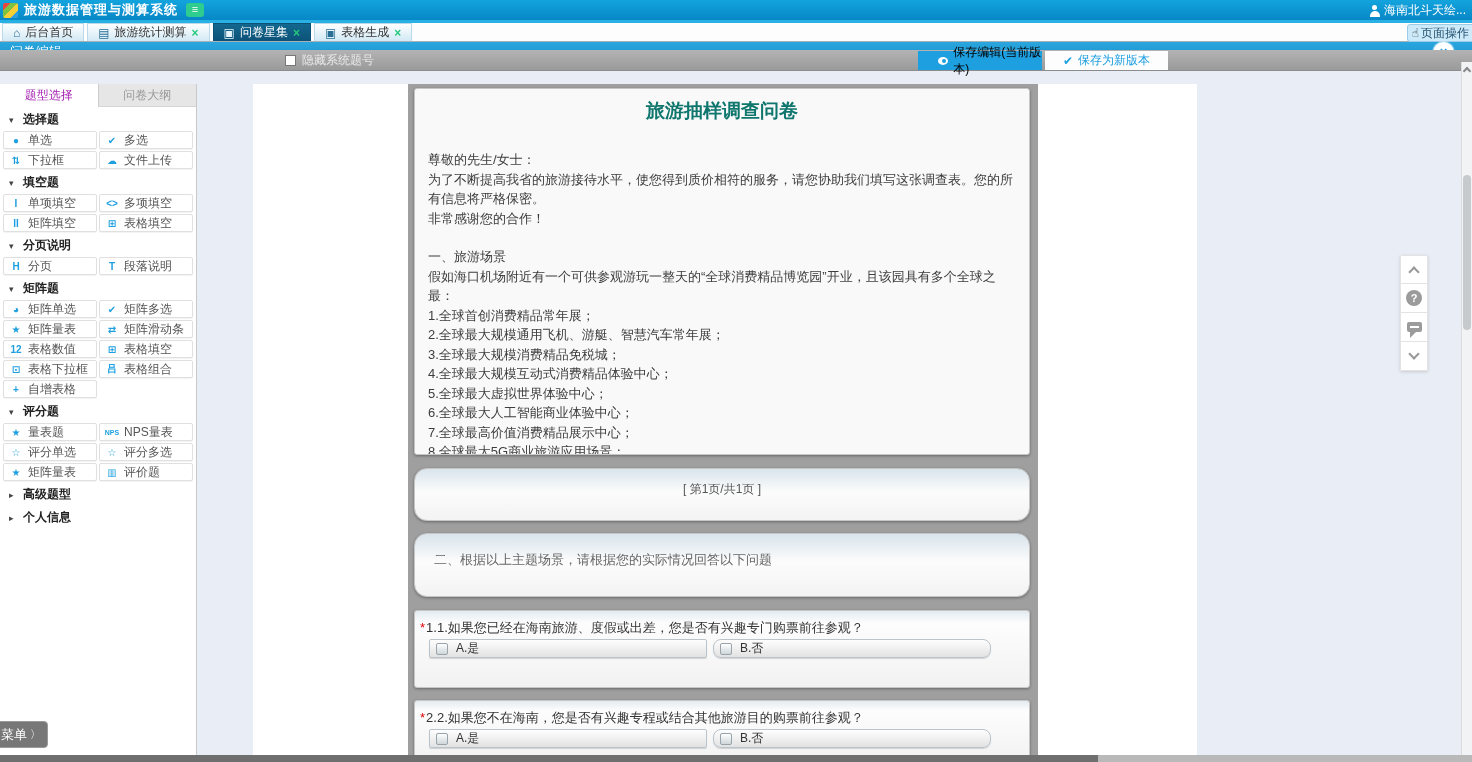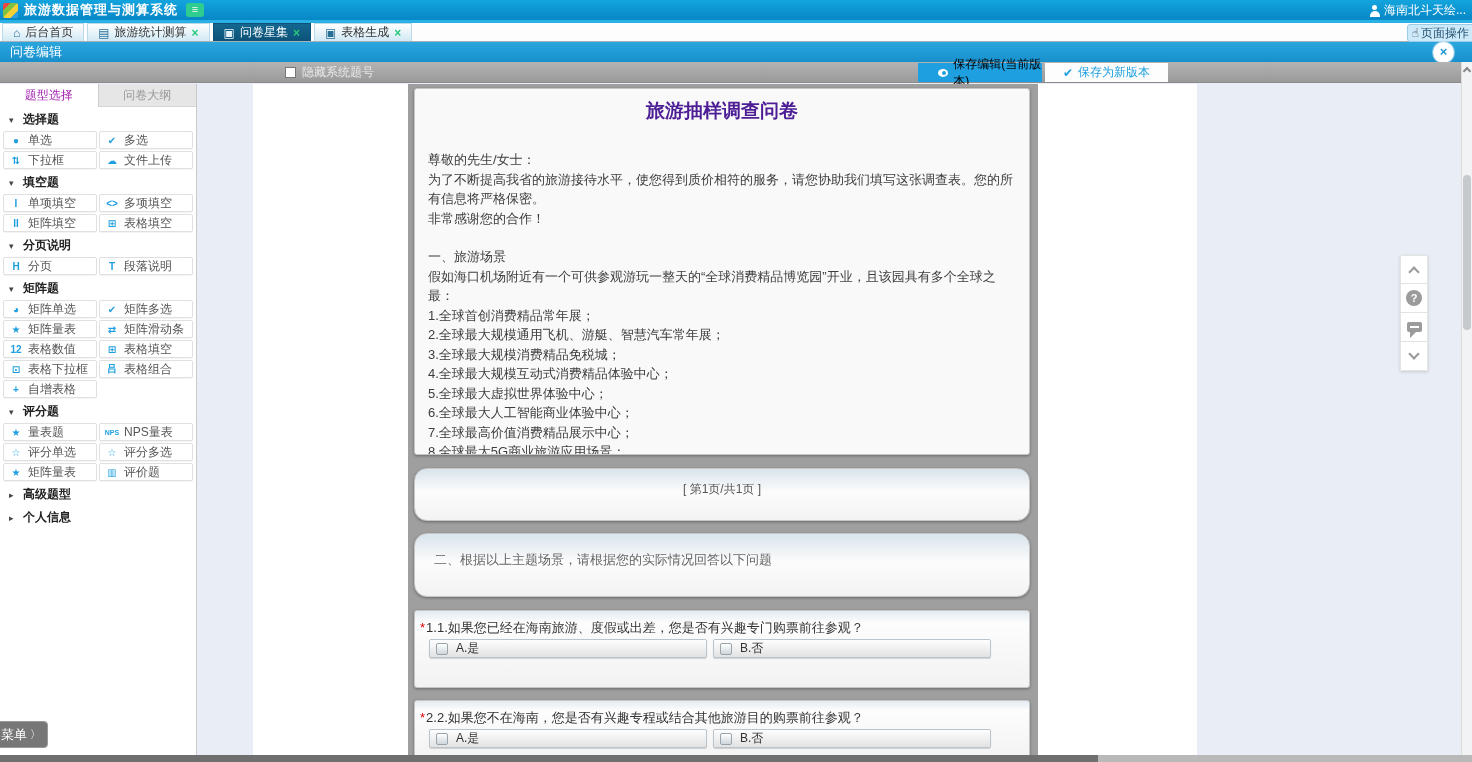--- a/index.html
+++ b/index.html
@@ -39,21 +39,21 @@
 
   
   .editorbar { position:absolute; left:0; top:42px; width:1472px; height:20px;
     background:linear-gradient(#2aa6de,#188fcb); }
   .editorbar .eb-title { color:#fff; font-size:13px; line-height:20px; padding-left:10px; }
   .eb-close { position:absolute; left:1433px; top:42px; width:21px; height:21px; border-radius:50%;
     background:#fff; color:#1b97d4; font-weight:bold; font-size:13px; line-height:20px; text-align:center;
     box-shadow:0 0 0 1px rgba(255,255,255,.4); }
 
   
-  .toolbar { position:absolute; left:0; top:62px; width:1472px; height:21px;
+  .toolbar { position:absolute; left:0; top:50px; width:1472px; height:21px;
     background:linear-gradient(#b3b3b3,#9a9a9a); border-bottom:1px solid #8c8c8c; }
   .hide-chk { position:absolute; left:285px; top:5px; width:11px; height:11px; background:#fff;
     border:1px solid #777; }
   .hide-lbl { position:absolute; left:302px; top:0; line-height:21px; font-size:12px; color:#e9e9e9; }
   .btn-save { position:absolute; top:1px; height:19px; display:flex; align-items:center; justify-content:center;
     gap:5px; font-size:12px; cursor:default; }
   .btn-save.cur { left:918px; width:124px; background:#1e9fe0; color:#000000;padding-left:20px; }
   .btn-save.new { left:1045px; width:123px; background:#fdfdfd; color:#1e9fe0; }
   .eye-ic { position:relative; width:12px; height:8px; background:#fff; border-radius:50%; display:inline-block; }
   .eye-ic::after { content:""; position:absolute; left:4px; top:2px; width:4px; height:4px;
@@ -85,33 +85,33 @@
   .card { position:absolute; left:414px; width:616px; border:1px solid #c6c6c6; border-radius:3px;
     box-shadow:0 1px 3px rgba(0,0,0,.35); overflow:hidden; }
   .card.main { top:88px; height:367px; background:#f9f9f9; }
   .card.small { background:linear-gradient(180deg,#d9e4ec 0,#fcfcfc 45%,#f3f3f3 100%);border-radius:13px; }
   .card.page { top:468px; height:53px; }
   .card.sect { top:533px; height:64px; }
   .card.q { background:linear-gradient(180deg,#e3ebf1 0,#fdfdfd 16%,#f2f2f2 100%); }
   .card.q1 { top:610px; height:78px; }
   .card.q2 { top:700px; height:62px; }
 
-  .sv-title { margin-top:9px; text-align:center; font-size:19px; font-weight:bold; color:#4c1d95; }
+  .sv-title { margin-top:9px; text-align:center; font-size:19px; font-weight:bold; color:#0f766e; }
   .sv-block { margin:26px 13px 0 13px; }
   .sv-block.scene { margin-top:19px; }
   .sv-line { font-size:13px; line-height:19.5px; color:#3d3d3d; }
 
   .pg-txt { text-align:center; font-size:12px; color:#555; padding-top:12px; }
   .sect-txt { font-size:13px; color:#666; padding:17px 0 0 19px; }
 
   .q-title { padding:8px 0 0 5px; font-size:13px; color:#333; }
   .q-title .req { color:#d00; margin-right:1px; }
   .opt { position:absolute; top:28px; width:278px; height:19px; border:1px solid #b9c4cc; border-radius:2px;
     background:linear-gradient(#fefefe,#e2e2e2); display:flex; align-items:center; box-shadow:0 1px 1px rgba(0,0,0,.15); }
-  .opt.a { left:14px; } .opt.b { left:298px; }
+  .opt.a { left:14px; } .opt.b { left:298px;border-radius:8px; }
   .opt-chk { width:12px; height:12px; margin-left:6px; border:1px solid #98a3ab; border-radius:2px;
     background:linear-gradient(#fff,#cfd6da); }
   .opt-lb { font-size:12px; color:#333; margin-left:8px; }
 
   
   .floaties { position:absolute; left:1400px; top:255px; width:28px; box-shadow:0 1px 3px rgba(0,0,0,.15); }
   .fbtn { width:28px; height:29px; background:#fff; border:1px solid #e3e3e3; border-top:none;
     display:flex; align-items:center; justify-content:center; }
   .fbtn:first-child { border-top:1px solid #e3e3e3; border-radius:2px 2px 0 0; }
   .fbtn:last-child { border-radius:0 0 2px 2px; }

